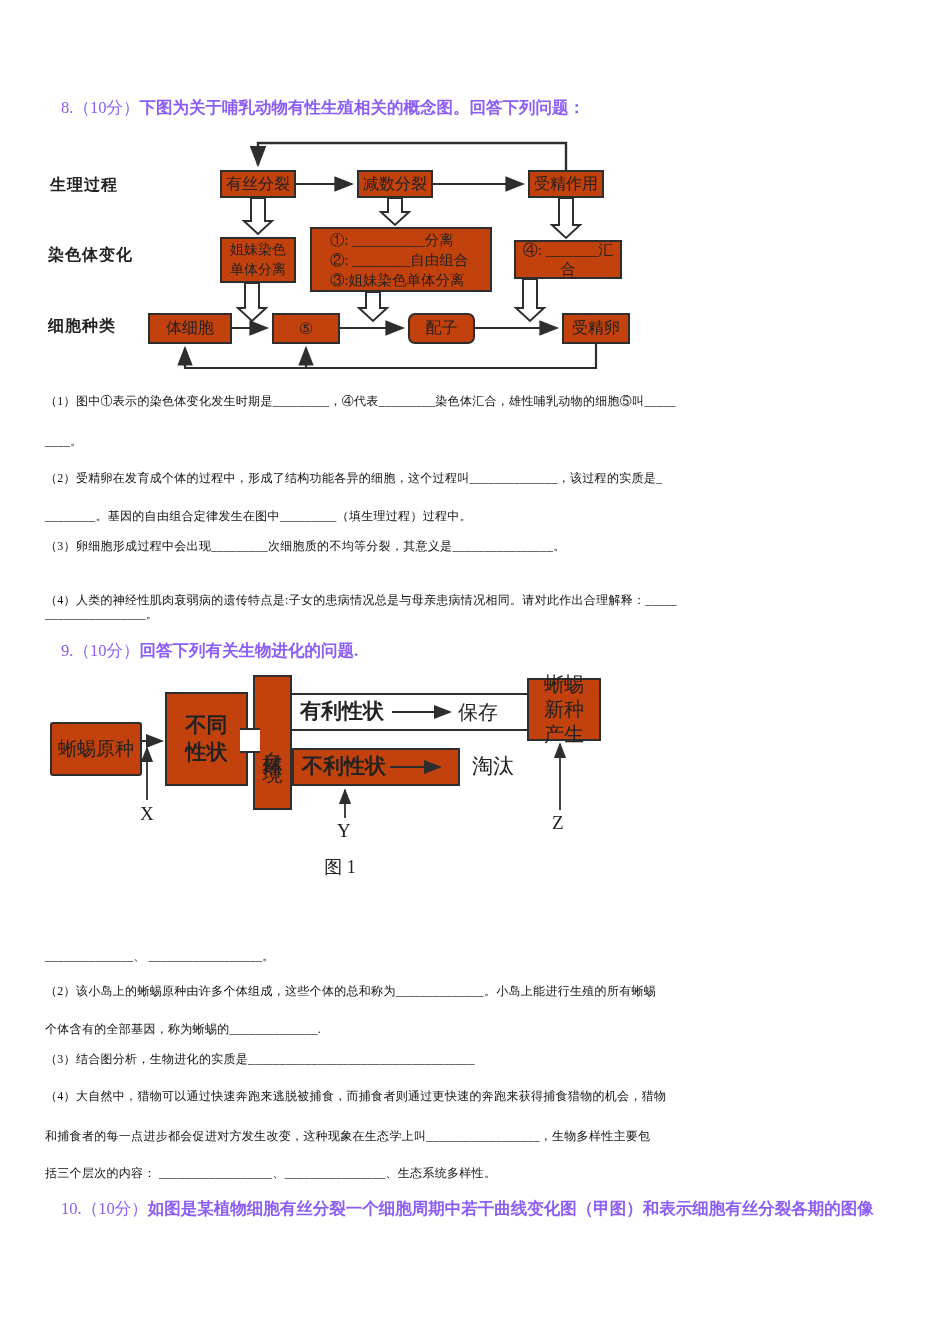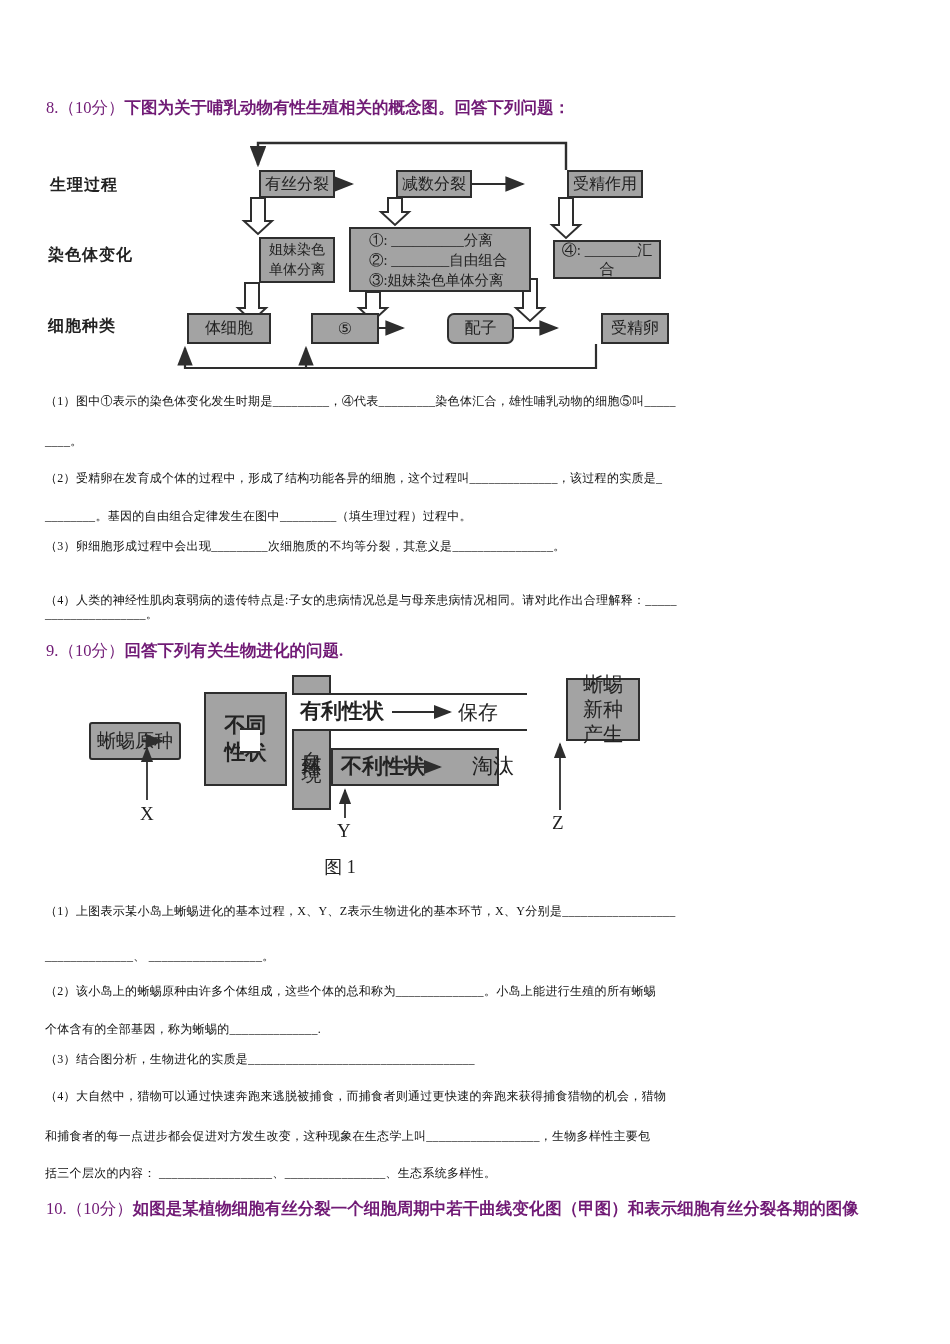--- a/index.html
+++ b/index.html
@@ -1,25 +1,25 @@
 <!DOCTYPE html>
 <html><head>
 <meta charset="utf-8">
 <style>
   html,body{margin:0;padding:0;background:#888;}
   #page{position:relative;width:950px;height:1344px;background:#ffffff;margin:0 auto;
         font-family:"Liberation Serif","DejaVu Serif",serif;color:#1a1a1a;overflow:hidden;}
   .abs{position:absolute;}
   .tline{position:absolute;left:45px;width:880px;font-size:12px;letter-spacing:0.3px;
          white-space:pre;color:#111;}
-  .qhead{position:absolute;left:46px;width:880px;font-size:16.5px;white-space:pre;color:#701a75;}
+  .qhead{position:absolute;left:61px;width:880px;font-size:16.5px;white-space:pre;color:#8b5cf6;}
   .qhead .stem{font-weight:bold;}
   
-  .dbox{position:absolute;border:2px solid #2e2e2e;background:#a3a3a3;display:flex;
-        align-items:center;justify-content:center;text-align:center;color:#222;box-sizing:border-box;margin-left:39px;}
+  .dbox{position:absolute;border:2px solid #2e2e2e;background:#c2410c;display:flex;
+        align-items:center;justify-content:center;text-align:center;color:#222;box-sizing:border-box;}
   .rowlab{position:absolute;font-weight:bold;font-size:16px;color:#222;letter-spacing:1px;}
   svg{position:absolute;left:0;top:0;}
   
   .big{font-size:21px;font-weight:bold;line-height:1.3;}
   .med{font-size:20px;line-height:1.25;}
   .vert{writing-mode:vertical-rl;text-orientation:upright;letter-spacing:4px;}
   .channel{position:absolute;border-top:2px solid #2e2e2e;border-bottom:2px solid #2e2e2e;
            background:#fff;box-sizing:border-box;}
   .dlabel{position:absolute;color:#222;}
 </style>
@@ -90,21 +90,21 @@
   <div class="tline" style="top:470px;">（2）受精卵在发育成个体的过程中，形成了结构功能各异的细胞，这个过程叫______________，该过程的实质是_</div>
   <div class="tline" style="top:508px;">________。基因的自由组合定律发生在图中_________（填生理过程）过程中。</div>
   <div class="tline" style="top:538px;">（3）卵细胞形成过程中会出现_________次细胞质的不均等分裂，其意义是________________。</div>
   <div class="tline" style="top:592px;">（4）人类的神经性肌肉衰弱病的遗传特点是:子女的患病情况总是与母亲患病情况相同。请对此作出合理解释：_____</div>
   <div class="tline" style="top:606px;">________________。</div>
 
   <div class="qhead" style="top:640px;"><span>9.（10分）</span><span class="stem">回答下列有关生物进化的问题.</span></div>
 
   <div class="abs" style="left:40px;top:670px;width:620px;height:220px;">
 
-    <div class="dbox med" style="left:10px;top:52px;width:92px;height:38px;font-size:19px;border-radius:3px;">蜥蜴原种</div>
+    <div class="dbox med" style="left:10px;top:52px;width:92px;height:54px;font-size:19px;border-radius:3px;">蜥蜴原种</div>
     <div class="dbox big" style="left:125px;top:22px;width:83px;height:94px;padding:2px 18px;">不同性状</div>
     <div class="dbox med vert" style="left:213px;top:5px;width:39px;height:135px;font-size:20px;">自然环境</div>
 
     <div class="channel" style="left:200px;top:58px;width:20px;height:25px;"></div>
 
     <div class="channel" style="left:252px;top:23px;width:235px;height:38px;"></div>
     <div class="dlabel big" style="left:260px;top:28px;">有利性状</div>
     <div class="dlabel med" style="left:418px;top:30px;">保存</div>
 
     <div class="dbox big" style="left:252px;top:78px;width:168px;height:38px;justify-content:flex-start;padding-left:8px;">不利性状</div>
@@ -132,21 +132,20 @@
       <line x1="350" y1="97" x2="400" y2="97" stroke="#2e2e2e" stroke-width="2" marker-end="url(#ah2)"></line>
 
       <line x1="107" y1="130" x2="107" y2="78" stroke="#2e2e2e" stroke-width="1.8" marker-end="url(#ah2)"></line>
 
       <line x1="305" y1="148" x2="305" y2="120" stroke="#2e2e2e" stroke-width="1.8" marker-end="url(#ah2)"></line>
 
       <line x1="520" y1="140" x2="520" y2="74" stroke="#2e2e2e" stroke-width="1.8" marker-end="url(#ah2)"></line>
     </svg>
   </div>
 
-  <div class="tline" style="top:903px;">（1）上图表示某小岛上蜥蜴进化的基本过程，X、Y、Z表示生物进化的基本环节，X、Y分别是__________________</div>
   <div class="tline" style="top:948px;">______________、 __________________。</div>
   <div class="tline" style="top:983px;">（2）该小岛上的蜥蜴原种由许多个体组成，这些个体的总和称为______________。小岛上能进行生殖的所有蜥蜴</div>
   <div class="tline" style="top:1021px;">个体含有的全部基因，称为蜥蜴的______________.</div>
   <div class="tline" style="top:1051px;">（3）结合图分析，生物进化的实质是____________________________________</div>
   <div class="tline" style="top:1088px;">（4）大自然中，猎物可以通过快速奔跑来逃脱被捕食，而捕食者则通过更快速的奔跑来获得捕食猎物的机会，猎物</div>
   <div class="tline" style="top:1128px;">和捕食者的每一点进步都会促进对方发生改变，这种现象在生态学上叫__________________，生物多样性主要包</div>
   <div class="tline" style="top:1165px;">括三个层次的内容： __________________、________________、生态系统多样性。</div>
 
   <div class="qhead" style="top:1198px;"><span>10.（10分）</span><span class="stem">如图是某植物细胞有丝分裂一个细胞周期中若干曲线变化图（甲图）和表示细胞有丝分裂各期的图像</span></div>
 

